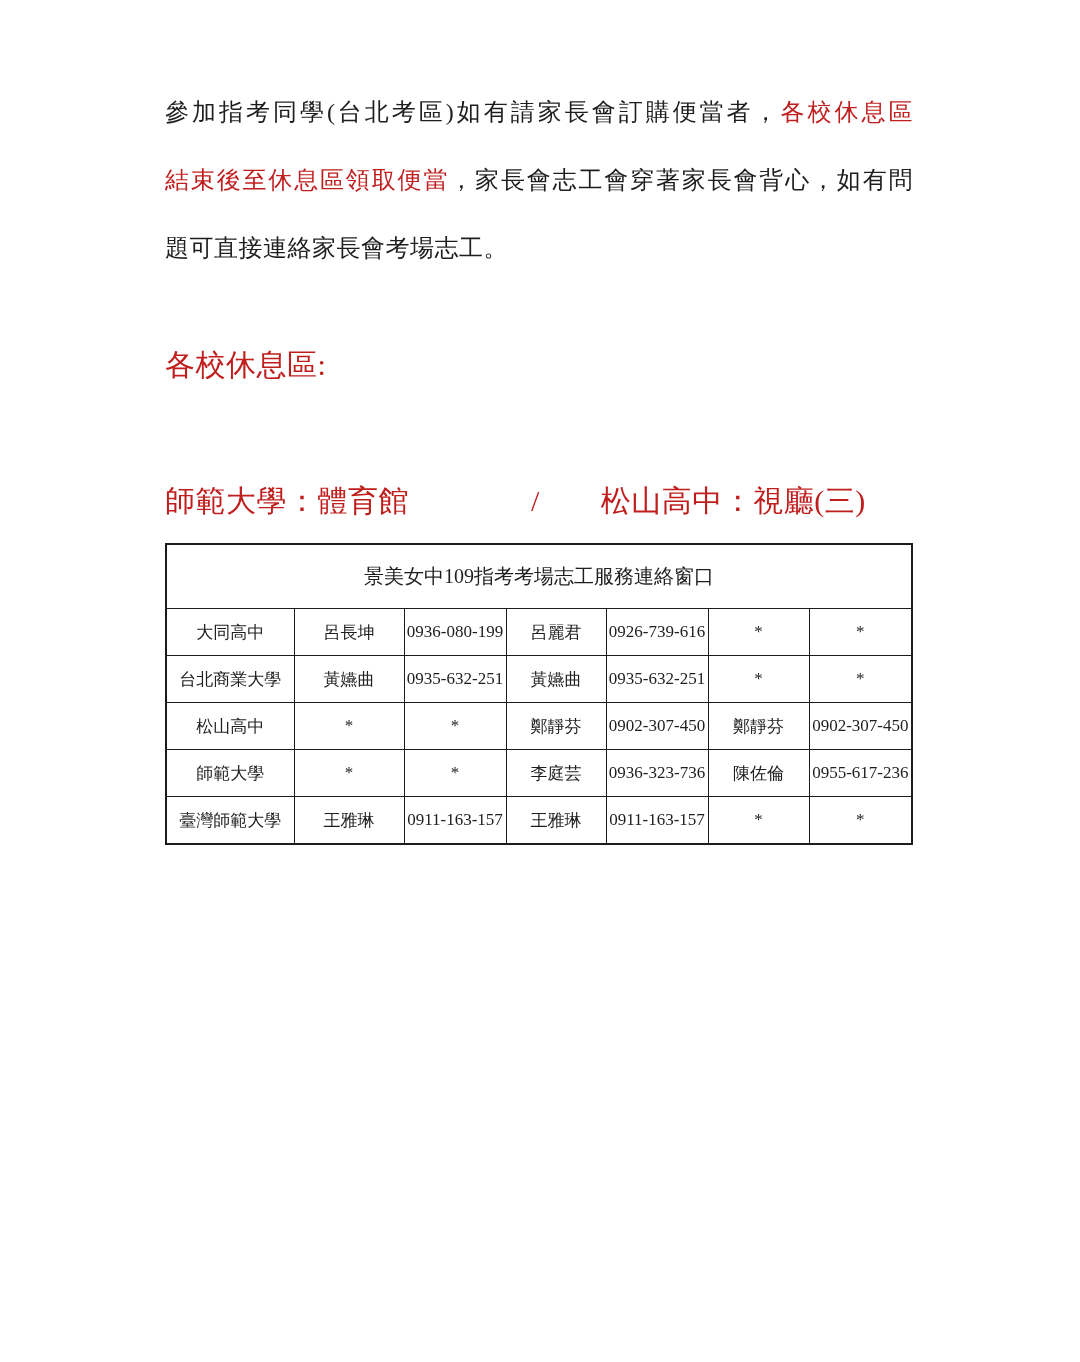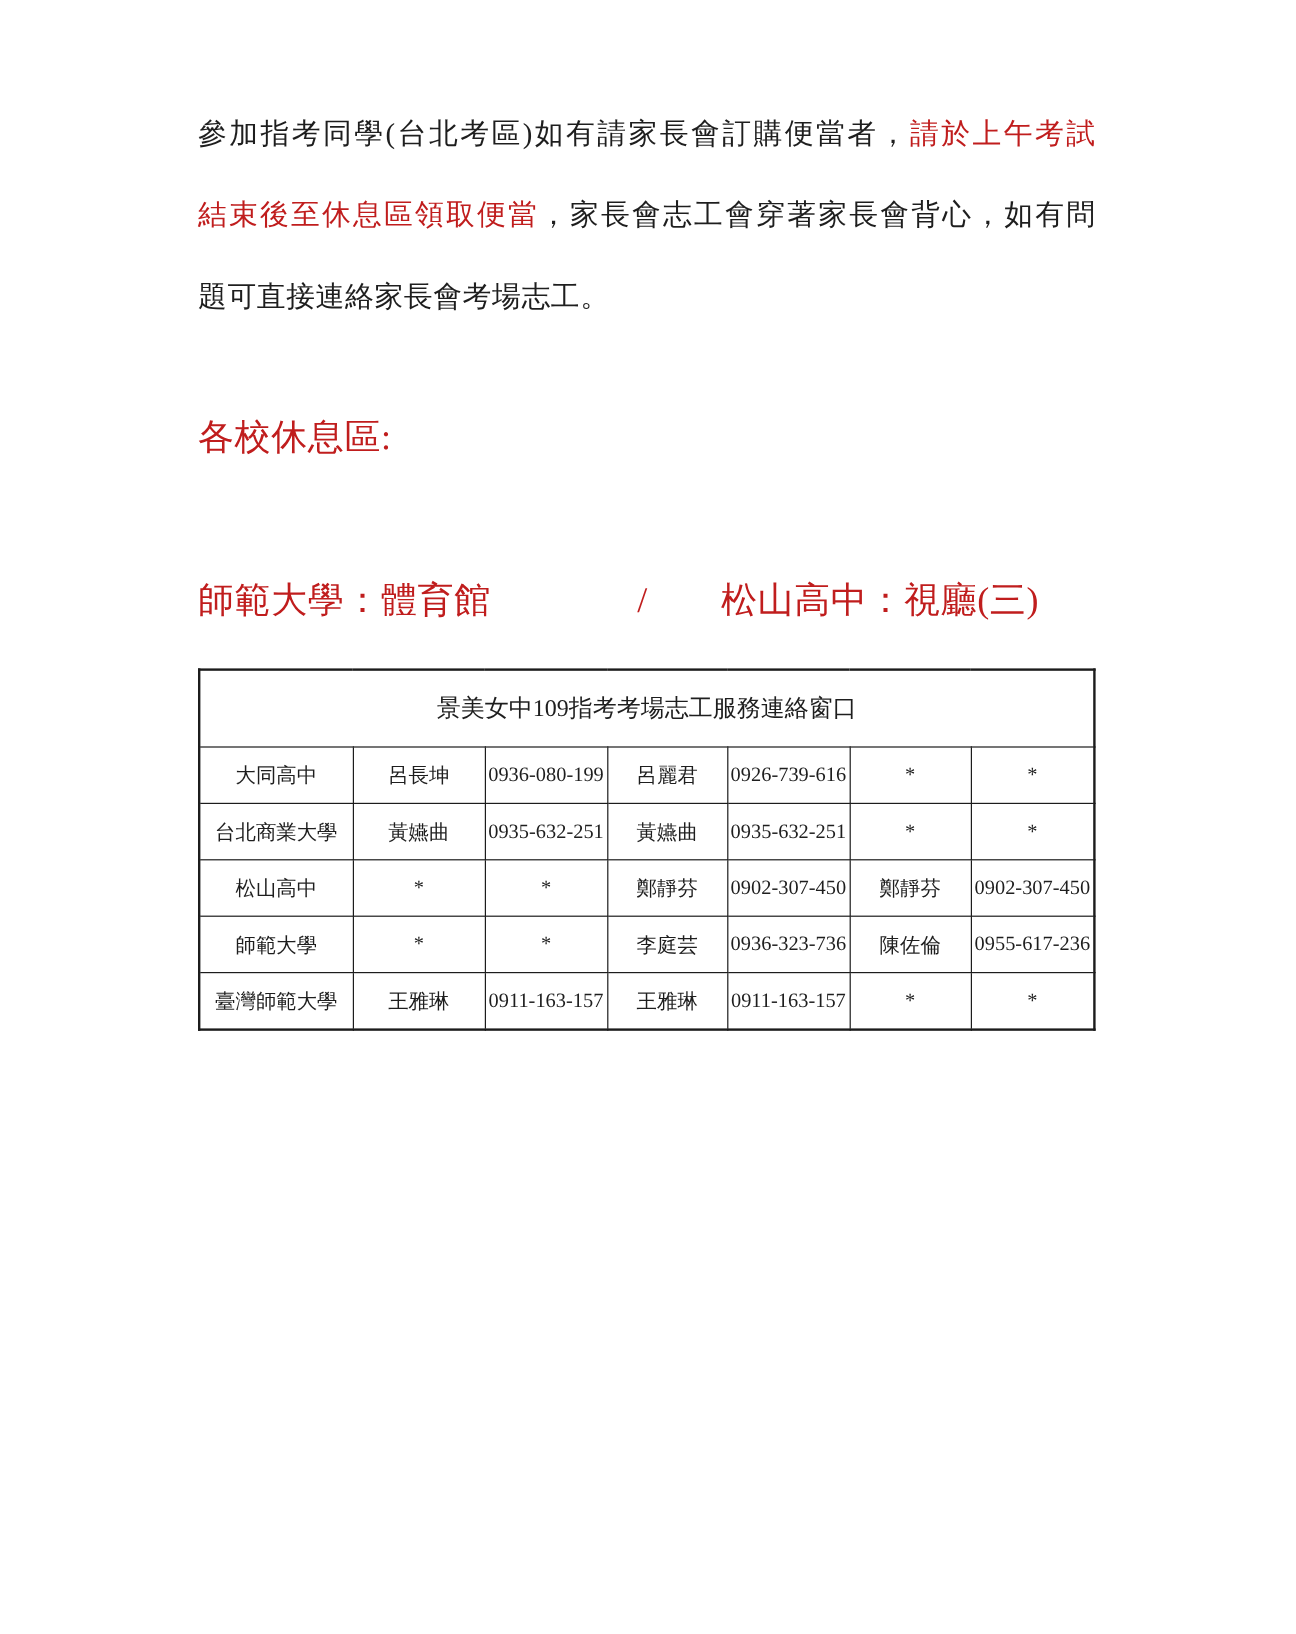--- a/index.html
+++ b/index.html
@@ -48,21 +48,20 @@
   .rline{ line-height:68px; letter-spacing:0.5px; }
   
   table.contact{
     position:absolute;
     top:543px; left:0;
     width:746px;
     border-collapse:collapse;
     table-layout:fixed;
     border:2px solid var(--border);
     background:#fff;
-    margin-top:14px;
   }
   table.contact td{
     border:1px solid var(--border);
     text-align:center;
     vertical-align:middle;
     font-size:17px;
     color:var(--ink);
     padding:0 2px;
     overflow:hidden;
   }
@@ -70,21 +69,21 @@
   tr.row-head td{ height:66px; font-size:18px; }
   tr.row-data td{ height:46px; }
 </style>
 </head>
 <body>
 
 <div class="page">
   <div class="doc">
 
     <div class="intro">
-      <div class="jline just"><span>參加指考同學(台北考區)如有請家長會訂購便當者，</span><span class="red">請於上午考試</span></div>
+      <div class="jline just"><span>參加指考同學(台北考區)如有請家長會訂購便當者，</span><span class="red">各校休息區</span></div>
       <div class="jline just"><span class="red">結束後至休息區領取便當</span><span>，家長會志工會穿著家長會背心，如有問</span></div>
       <div class="jline"><span>題可直接連絡家長會考場志工。</span></div>
     </div>
 
     <div class="rest">
       <div class="rline">各校休息區:</div>
       <div class="rline">師範大學：體育館　　　　/　　松山高中：視廳(三)</div>
       <div class="rline">師大附中：中興堂　　/　　臺北商業大學：活動中心</div>
       <div class="rline">大同高中：803 教室(8 年 3 班)</div>
     </div>

